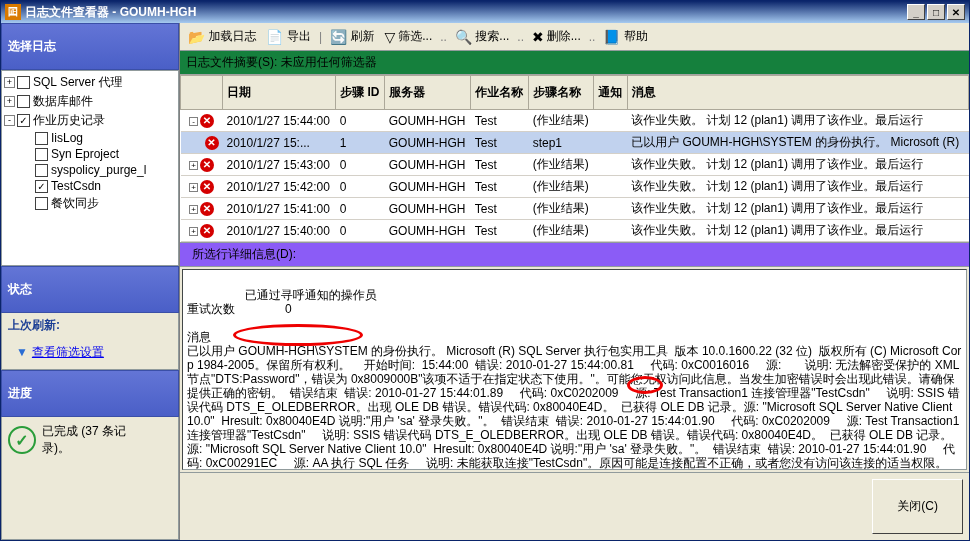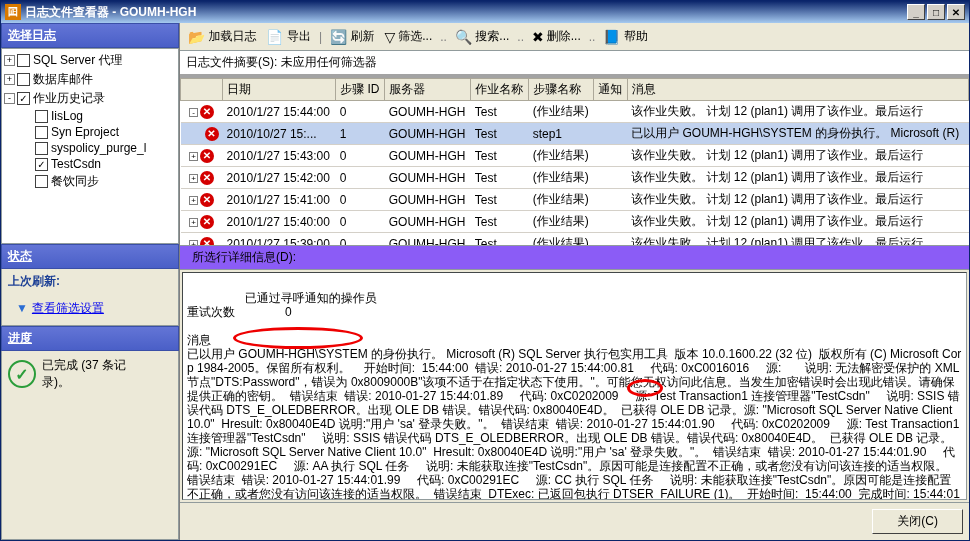--- a/index.html
+++ b/index.html
@@ -4,53 +4,53 @@
 <style>
 * { margin:0; padding:0; box-sizing:border-box; font-family:"MS Sans Serif",Tahoma,SimSun,sans-serif; font-size:12px; }
 body { background:#ece9d8; width:970px; height:541px; overflow:hidden; }
 .window { width:100%; height:100%; display:flex; flex-direction:column; border:1px solid #0a246a; }
 .titlebar { background:linear-gradient(to bottom,#0a246a,#a6caf0); color:#fff; height:22px; display:flex; align-items:center; padding:0 4px; font-weight:bold; }
 .titlebar .ticon { width:16px; height:16px; background:#d97a00; margin-right:4px; display:inline-flex; align-items:center; justify-content:center; font-size:10px; }
 .titlebar .wbtns { margin-left:auto; display:flex; gap:2px; }
 .titlebar .wbtn { width:18px; height:16px; background:#d4d0c8; border:1px solid #fff; border-right-color:#404040; border-bottom-color:#404040; display:flex; align-items:center; justify-content:center; font-size:10px; color:#000; font-family:Arial; }
 .content { flex:1; display:flex; overflow:hidden; }
 .left { width:178px; display:flex; flex-direction:column; background:#fff; }
-.panelhdr { background:linear-gradient(to bottom,#6375d6,#4a5fc7); color:#fff; padding:3px 6px; font-weight:bold; border:1px solid #3a4fa7;text-decoration:underline; }
+.panelhdr { background:linear-gradient(to bottom,#6375d6,#4a5fc7); color:#fff; padding:14px 6px; font-weight:bold; border:1px solid #3a4fa7; }
 .tree { flex:0 0 auto; height:196px; background:#fff; border:1px solid #919b9c; overflow:hidden; padding:2px; }
 .tree-node { padding:1px 0; white-space:nowrap; display:flex; align-items:center; }
 .tree-node .tgl { width:11px; height:11px; border:1px solid #808080; display:inline-flex; align-items:center; justify-content:center; font-size:9px; line-height:9px; margin-right:2px; background:#fff; }
 .tree-node .cb { width:13px; height:13px; border:1px solid #404040; background:#fff; margin-right:3px; display:inline-flex; align-items:center; justify-content:center; font-size:10px; }
 .tree-node.indent1 { padding-left:18px;text-align:right; }
 .statuspanel { background:#ece9d8; border:1px solid #919b9c; border-top:none; padding:4px 6px; }
 .statuspanel .lbl { color:#1c3f95; font-weight:bold; }
 .filterlink { color:#0000ee; text-decoration:underline; cursor:pointer; }
 .funnelicon { color:#2a6dd4; margin-right:4px; display:inline-block; }
 .progresspanel { flex:1; background:#ece9d8; border:1px solid #919b9c; border-top:none; padding:6px; }
 .progresspanel .done { display:flex; align-items:center; gap:6px; }
 .doneicon { width:28px; height:28px; border:2px solid #2a9d3a; border-radius:50%; display:flex; align-items:center; justify-content:center; color:#2a9d3a; font-size:16px; font-weight:bold; }
 .right { flex:1; display:flex; flex-direction:column; overflow:hidden; border-left:1px solid #808080; }
 .toolbar { background:#ece9d8; border-bottom:1px solid #919b9c; padding:3px 4px; display:flex; align-items:center; gap:2px; }
 .toolbar .tb { display:flex; align-items:center; gap:3px; padding:2px 4px; cursor:pointer; }
 .toolbar .sep { color:#808080; margin:0 2px; }
 .toolbar .ticn { font-size:14px; }
-.summary { background:#ffffff; padding:3px 6px; border-bottom:4px solid #a3a3a3; }
+.summary { background:#15803d; padding:3px 6px; border-bottom:1px solid #a3a3a3; }
 .gridwrap { flex:0 0 auto; height:168px; background:#fff; overflow:auto; border-bottom:1px solid #919b9c; position:relative; }
 .grid { width:100%; border-collapse:collapse; }
-.grid th { background:#ece9d8; border:1px solid #aca899; padding:2px 4px; text-align:left; font-weight:normal; position:sticky; top:0; }
+.grid th { background:#ece9d8; border:1px solid #aca899; padding:8px 4px; text-align:left; font-weight:bold; position:sticky; top:0; }
 .grid td { border-bottom:1px solid #d4d0c8; padding:2px 4px; white-space:nowrap; }
 .grid td.exp { width:36px; text-align:center; }
 .grid tr.child td:first-child { padding-left:22px; }
 .grid tr.selected td { background:#c1d2ee; }
 .expicon { width:9px; height:9px; border:1px solid #808080; display:inline-flex; align-items:center; justify-content:center; font-size:8px; background:#fff; }
 .erricon { width:14px; height:14px; border-radius:50%; background:#d40000; color:#fff; display:inline-flex; align-items:center; justify-content:center; font-size:10px; font-weight:bold; margin-left:2px; }
 .detailhdr { background:#8b5cf6; padding:3px 12px; border-bottom:1px solid #919b9c; }
 .detailbox { flex:1; background:#fff; border:1px inset #919b9c; margin:2px; padding:4px; font-family:SimSun,monospace; font-size:12px; overflow:auto; white-space:pre-wrap; word-break:break-all; line-height:14px; position:relative; }
 .redcircle { position:absolute; border:3px solid #e00; border-radius:50%; pointer-events:none; }
 .footer { background:#ece9d8; padding:6px; text-align:right; border-top:1px solid #919b9c; }
-.footer button { padding:3px 24px; background:#ece9d8; border:1px solid #404040; border-top-color:#fff; border-left-color:#fff;text-align:center; }
+.footer button { padding:18px 24px; background:#ece9d8; border:1px solid #404040; border-top-color:#fff; border-left-color:#fff;text-align:center; }
 </style>
 </head>
 <body>
 
 <div class="window">
   <div class="titlebar">
     <span class="ticon">囸</span>
     <span>日志文件查看器 - GOUMH-HGH</span>
     <div class="wbtns">
       <div class="wbtn">_</div>
@@ -172,21 +172,21 @@
                 <td>2010/1/27 15:44:00</td>
                 <td>0</td>
                 <td>GOUMH-HGH</td>
                 <td>Test</td>
                 <td>(作业结果)</td>
                 <td></td>
                 <td>该作业失败。  计划 12 (plan1) 调用了该作业。最后运行</td>
               </tr>
               <tr class="child selected">
                 <td class="exp"><span class="erricon">✕</span></td>
-                <td>2010/10/27 15:...</td>
+                <td>2010/1/27 15:...</td>
                 <td>1</td>
                 <td>GOUMH-HGH</td>
                 <td>Test</td>
                 <td>step1</td>
                 <td></td>
                 <td>已以用户 GOUMH-HGH\SYSTEM 的身份执行。 Microsoft (R)</td>
               </tr>
               <tr>
                 <td class="exp"><span class="expicon">+</span><span class="erricon">✕</span></td>
                 <td>2010/1/27 15:43:00</td>

